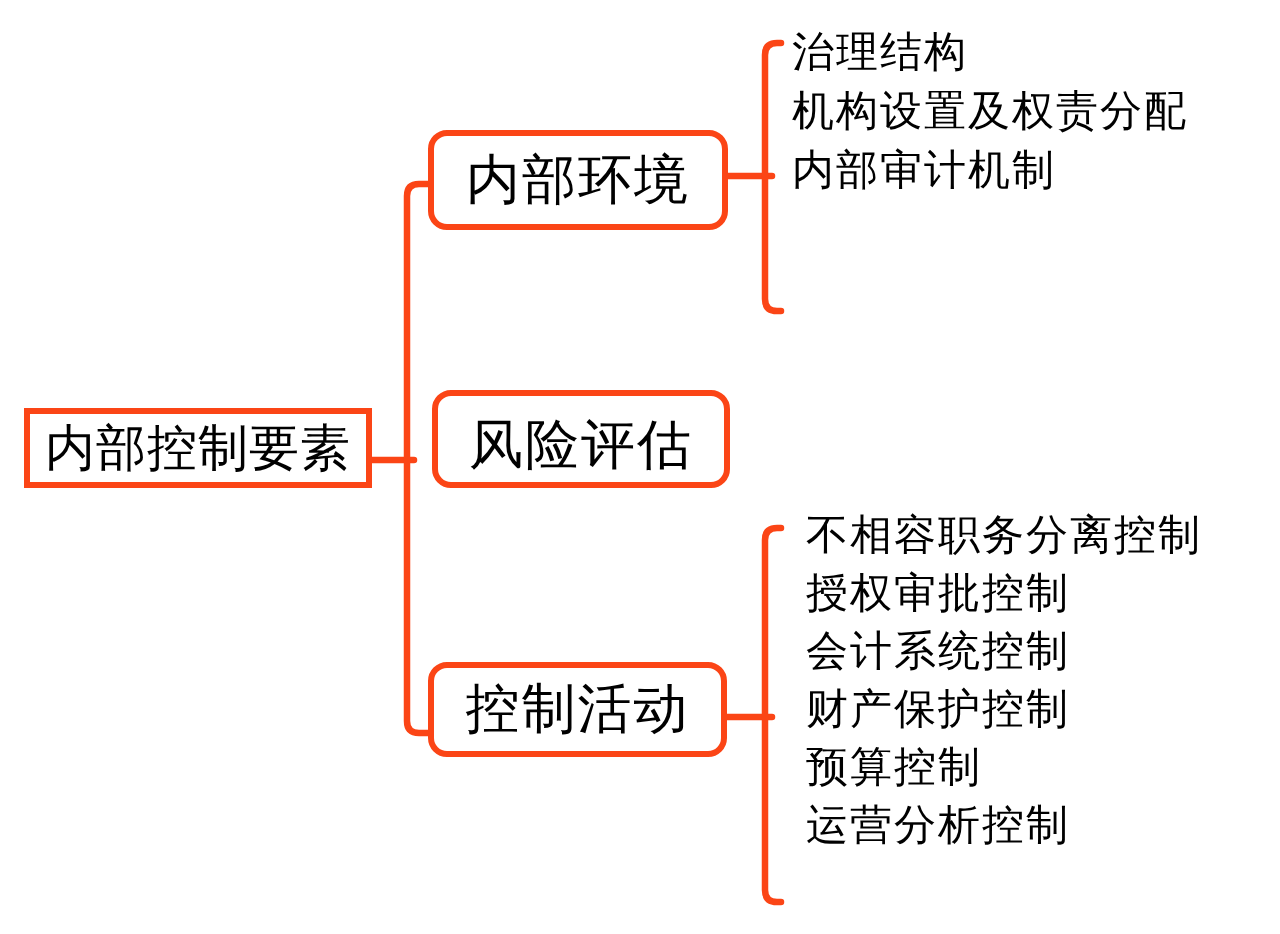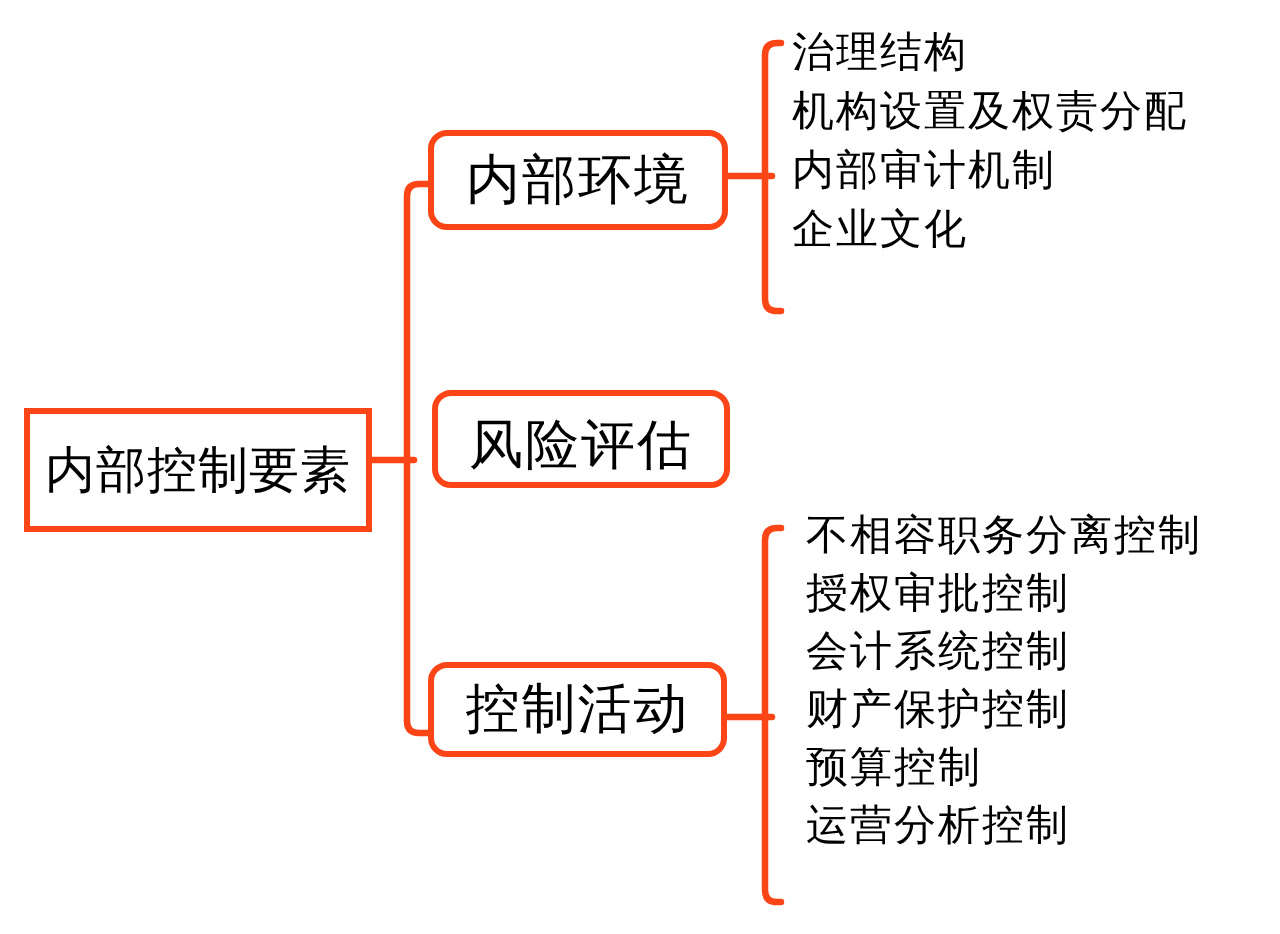--- a/index.html
+++ b/index.html
@@ -34,21 +34,21 @@
     position: absolute;
     border: 6px solid var(--accent);
     background: var(--bg);
     display: flex;
     align-items: center;
     justify-content: center;
     white-space: nowrap;
     color: var(--text);
   }
   .node-root {
-    left: 24px; top: 408px; width: 348px; height: 124px;
+    left: 24px; top: 408px; width: 348px; height: 80px;
     font-size: 50px; letter-spacing: 1px;
   }
   .node-branch { font-size: 54px; letter-spacing: 2px; border-radius: 19px; }
   .node-internal-environment { left: 428px; top: 130px; width: 300px; height: 100px; }
   .node-risk-assessment     { left: 432px; top: 390px; width: 298px; height: 98px; align-items: flex-end; }
   .node-control-activities  { left: 428px; top: 662px; width: 299px; height: 95px; }
   .leaf-list {
     position: absolute;
     font-size: 42px;
     letter-spacing: 2px;
@@ -85,21 +85,20 @@
   </div>
 
   <div class="node node-branch node-control-activities">
     <span>控制活动</span>
   </div>
 
   <div class="leaf-list leaf-list-internal-environment">
     <span class="leaf">治理结构</span>
     <span class="leaf">机构设置及权责分配</span>
     <span class="leaf">内部审计机制</span>
-    <span class="leaf">企业文化</span>
   </div>
 
   <div class="leaf-list leaf-list-control-activities">
     <span class="leaf">不相容职务分离控制</span>
     <span class="leaf">授权审批控制</span>
     <span class="leaf">会计系统控制</span>
     <span class="leaf">财产保护控制</span>
     <span class="leaf">预算控制</span>
     <span class="leaf">运营分析控制</span>
   </div>

